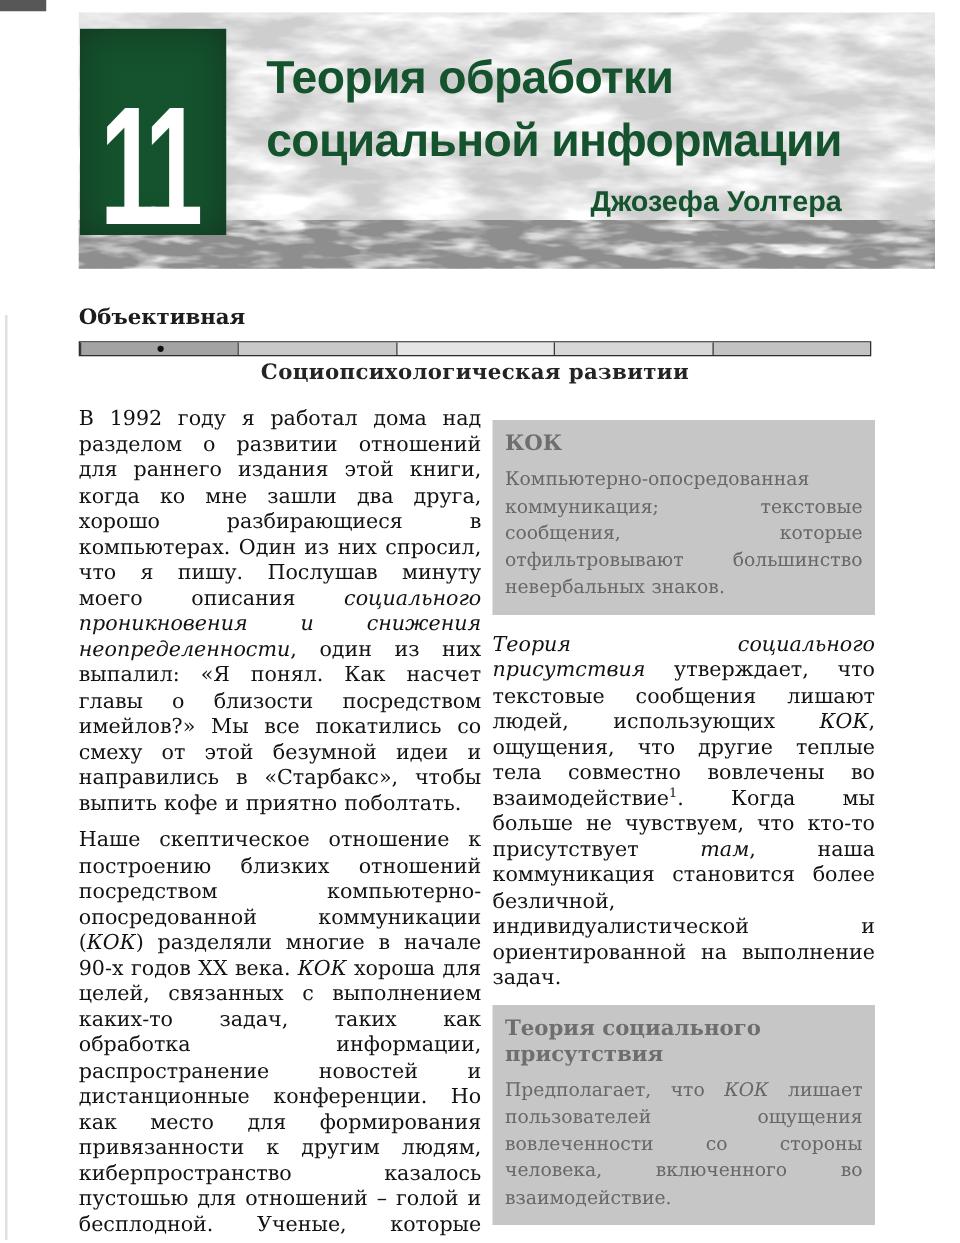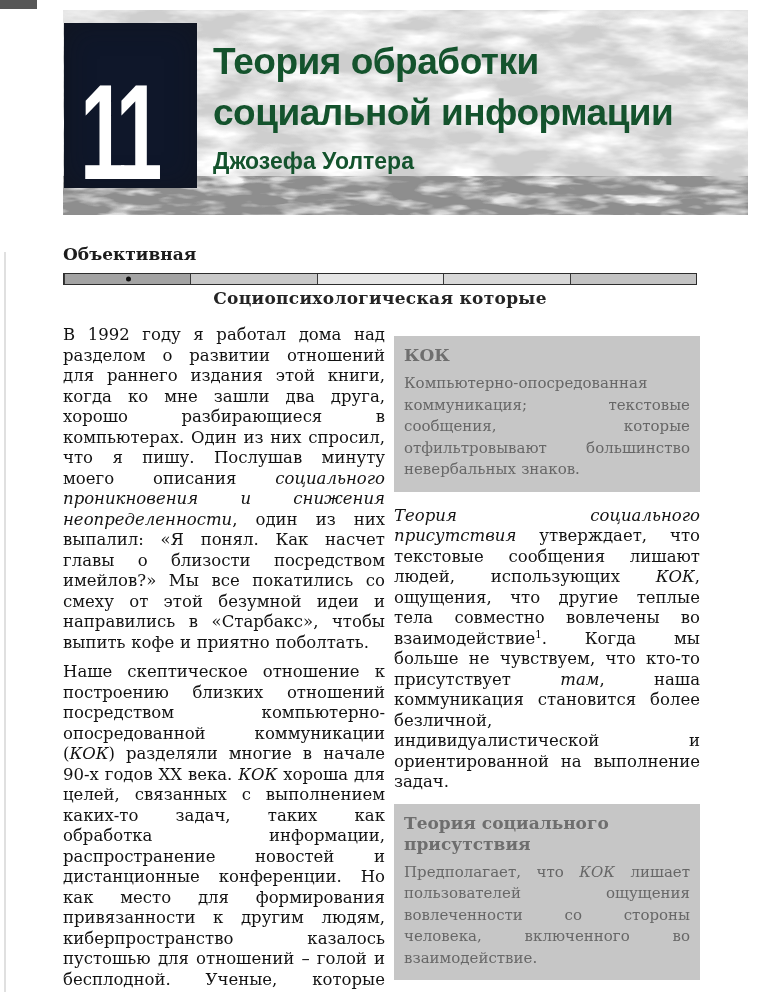--- a/index.html
+++ b/index.html
@@ -10,34 +10,34 @@
   .page{position:absolute;inset:0;}
 
   
   .artifact-tl{position:absolute;left:0;top:0;width:37px;height:9px;background:#575757;}
   .edge-line{position:absolute;left:4px;top:252px;width:2px;height:740px;background:#e0e0e0;}
 
   
   .chapter-header{position:absolute;left:63px;top:10px;width:685px;height:205px;}
   .chapter-header svg{position:absolute;inset:0;}
   .chapter-box{
-    position:absolute;left:1px;top:13px;width:133px;height:165px;background:#0f172a;
+    position:absolute;left:1px;top:13px;width:117px;height:165px;background:#14532d;
     box-shadow:inset 0 0 30px rgba(20,20,20,.45);overflow:visible;
   }
   .chapter-num{
     position:absolute;left:16px;bottom:-12px;line-height:1;
     font-family:"Liberation Sans", sans-serif;font-weight:700;font-size:135px;
     color:#ffffff;letter-spacing:-10px;transform:scaleX(.62);transform-origin:left bottom;
   }
   .chapter-title{
     position:absolute;left:150px;top:26px;
     font-family:Liberation Sans, sans-serif;font-weight:700;color:#14532d;
   }
   .title-line{font-size:37px;line-height:51px;letter-spacing:-0.5px;}
-  .subtitle{font-size:23px;line-height:28px;margin-top:9px;}
+  .subtitle{font-size:23px;line-height:28px;margin-top:9px;text-align:right;}
 
   
   .spectrum-labels{
     position:absolute;left:63px;top:244px;width:634px;display:flex;justify-content:space-between;
     font-weight:700;font-size:17px;color:#1c1c1c;flex-direction:column;
   }
   .spectrum-bar{
     position:absolute;left:63px;top:273px;width:634px;height:12px;
     display:flex;border:1px solid #2d2d2d;box-sizing:border-box;background:#dcdcdc;
   }
@@ -114,21 +114,21 @@
 
   <div class="spectrum-bar">
     <div class="marker"></div>
   <div class="seg" style="background: rgb(163, 163, 163);"></div>
       <div class="seg" style="background: rgb(201, 201, 201);"></div>
       <div class="seg" style="background: rgb(229, 229, 229);"></div>
       <div class="seg" style="background: rgb(216, 216, 216);"></div>
       <div class="seg" style="background: rgb(195, 195, 195);"></div>
     </div>
 
-  <div class="tradition">Социопсихологическая которые</div>
+  <div class="tradition">Социопсихологическая развитии</div>
 
   <main class="columns">
 
     <section class="col col-left">
       <p><span>В 1992 году я работал дома над разделом о развитии отношений для раннего издания этой книги, когда ко мне зашли два друга, хорошо разбирающиеся в компьютерах. Один из них спросил, что я пишу. Послушав минуту моего описания </span><span style="font-style: italic;">социального проникновения и снижения неопределенности</span><span>, один из них выпалил: «Я понял. Как насчет главы о близости посредством имейлов?» Мы все покатились со смеху от этой безумной идеи и направились в «Старбакс», чтобы выпить кофе и приятно поболтать.</span></p>
       <p class="cont"><span>Наше скептическое отношение к построению близких отношений посредством компьютерно-опосредованной коммуникации (</span><span style="font-style: italic;">КОК</span><span>) разделяли многие в начале 90-х годов XX века. </span><span style="font-style: italic;">КОК</span><span> хороша для целей, связанных с выполнением каких-то задач, таких как обработка информации, распространение новостей и дистанционные конференции. Но как место для формирования привязанности к другим людям, киберпространство казалось пустошью для отношений – голой и бесплодной. Ученые, которые изучали новые электронные средства передачи информации, уже</span></p>
     </section>
 
     <section class="col col-right">
 

